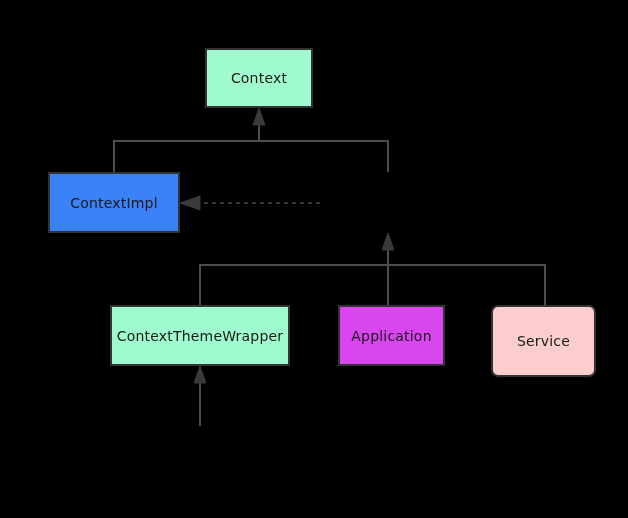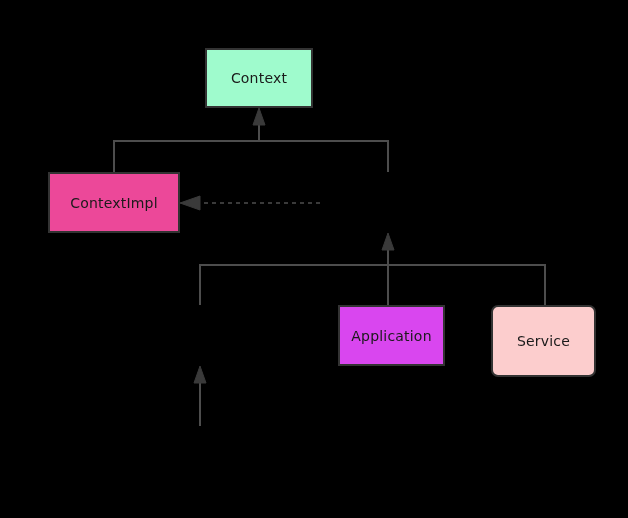--- a/index.html
+++ b/index.html
@@ -76,25 +76,28 @@
     <g>
       <path d="M 200 426 L 200 379" fill="none" stroke="#4d4d4d" stroke-width="2"></path>
       <path d="M 200 366 L 194 383 L 206 383 Z" fill="#3a3a3a" stroke="#3a3a3a" stroke-width="1"></path>
     </g>
   </svg>
 
   <div class="node" style="left:205px; top:48px; width:108px; height:60px; background:#9FFBCD;">
     <span class="node-label">Context</span>
   </div>
 
-  <div class="node" style="left:48px; top:172px; width:132px; height:61px; background:#ec4899;">
+  <div class="node" style="left:48px; top:172px; width:132px; height:61px; background:#3b82f6;">
     <span class="node-label">ContextImpl</span>
   </div>
 
 
+  <div class="node" style="left:110px; top:305px; width:180px; height:61px; background:#9FFBCD;">
+    <span class="node-label">ContextThemeWrapper</span>
+  </div>
 
   <div class="node" style="left:338px; top:305px; width:107px; height:61px; background:#d946ef;">
     <span class="node-label">Application</span>
   </div>
 
   <div class="node" style="left:491px; top:305px; width:105px; height:72px; background:#FCCDCD;border-radius:7px;">
     <span class="node-label">Service</span>
   </div>
 
 

